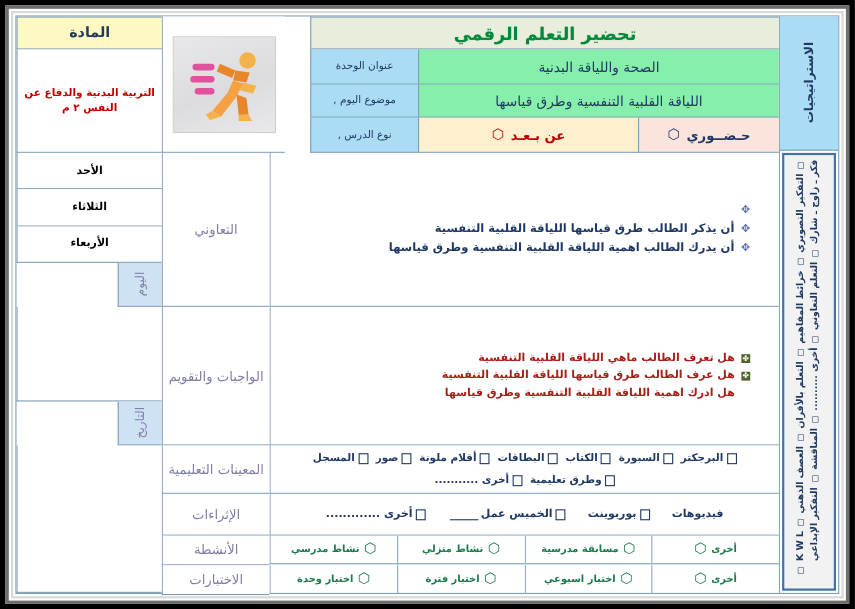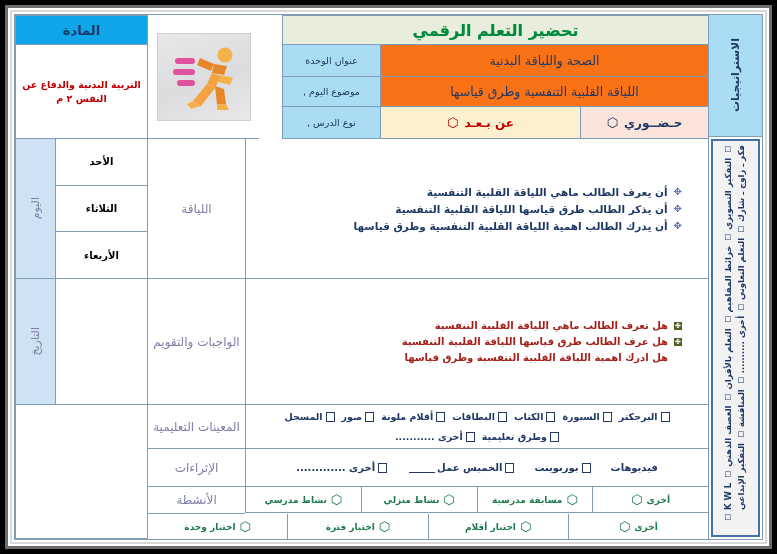--- a/index.html
+++ b/index.html
@@ -168,21 +168,21 @@
     justify-content: center;
     font-size: 9.5px;
     color: #1f3864;
   }
   .val-cell {
     flex: 1 1 auto;
     box-sizing: border-box;
     border: 1px solid #7f9db9;
     border-top: none;
     border-right: none;
-    background: #f97316;
+    background: #86efac;
     display: flex;
     align-items: center;
     justify-content: center;
     font-size: 12.5px;
     color: #1f3864;
     height: 30px;
   }
   .row-unit .val-cell { height: 32px; }
   .row-topic .val-cell { height: 30px; }
 
@@ -254,21 +254,21 @@
   .subject-col {
     width: 132px;
     flex: 0 0 132px;
     display: flex;
     flex-direction: column;
     box-sizing: border-box;
   }
   .subject-head {
     height: 30px;
     flex: 0 0 30px;
-    background: #0ea5e9;
+    background: #fef9c3;
     box-sizing: border-box;
     border: 1px solid #7f9db9;
     border-right: none;
     display: flex;
     align-items: center;
     justify-content: center;
     font-size: 13px;
     font-weight: bold;
     color: #1f3864;
   }
@@ -496,21 +496,21 @@
     border-right: none;
     background: #ffffff;
   }
   .tail-blank {
     box-sizing: border-box;
     border: 1px solid #7f9db9;
     border-top: none;
     border-right: none;
     background: #ffffff;
   }
-  .day-section { display: flex; flex-direction: row; }
+  .day-section { display: flex; flex-direction: column; }
 </style>
 </head>
 <body>
 
 <div id="page">
   <div class="frame-outer"></div>
   <div class="frame-inner"></div>
   <div class="frame-inner2"></div>
 
   <div class="sheet">
@@ -582,32 +582,31 @@
       </div>
 
       <div class="body-block">
 
         <div class="content-col">
 
           <div class="section-row" style="flex:0 0 140px;">
             <div class="section-body">
               <div class="goal-line">
                 <span class="goal-bullet">✥</span>
-                <span>أن يعرف الطالب  ماهي اللياقة القلبية التنفسية</span>
               </div>
               <div class="goal-line">
                 <span class="goal-bullet">✥</span>
                 <span>أن يذكر الطالب طرق قياسها اللياقة القلبية التنفسية</span>
               </div>
               <div class="goal-line">
                 <span class="goal-bullet">✥</span>
                 <span>أن يدرك الطالب اهمية اللياقة القلبية التنفسية وطرق قياسها</span>
               </div>
             </div>
-            <div class="section-lbl">اللياقة</div>
+            <div class="section-lbl">التعاوني</div>
           </div>
 
           <div class="section-row" style="flex:0 0 126px;">
             <div class="section-body">
               <div class="hw-line">
                 <span class="hw-bullet">✤</span>
                 <span>هل تعرف الطالب  ماهي اللياقة القلبية التنفسية</span>
               </div>
               <div class="hw-line">
                 <span class="hw-bullet">✤</span>
@@ -707,31 +706,32 @@
           </div>
 
           <div class="section-row" style="flex:0 0 27px;">
             <div class="quad-row" style="flex:1 1 auto;">
               <div class="quad-cell">
                 <span>أخرى</span>
                 <span class="hexmark">⬡</span>
               </div>
               <div class="quad-cell">
                 <span class="hexmark">⬡</span>
-                <span>اختبار أقلام</span>
+                <span>اختبار اسبوعي</span>
               </div>
               <div class="quad-cell">
                 <span class="hexmark">⬡</span>
                 <span>اختبار فترة</span>
               </div>
               <div class="quad-cell">
                 <span class="hexmark">⬡</span>
                 <span>اختبار وحدة</span>
               </div>
             </div>
+            <div class="section-lbl">الاختبارات</div>
           </div>
 
         </div>
 
         <div class="day-col">
           <div class="daystack">
 
             <div class="day-section" style="flex:0 0 140px;">
               <div class="daystack">
                 <div class="day-cell">الأحد</div>

